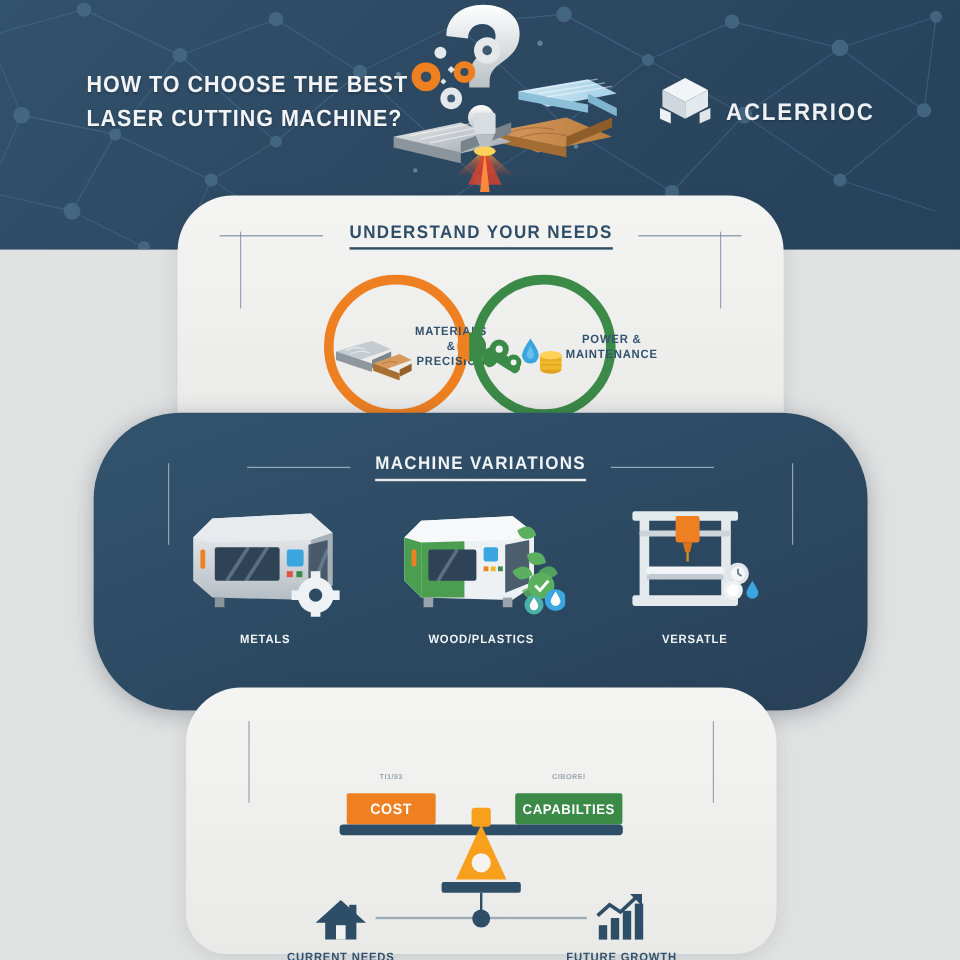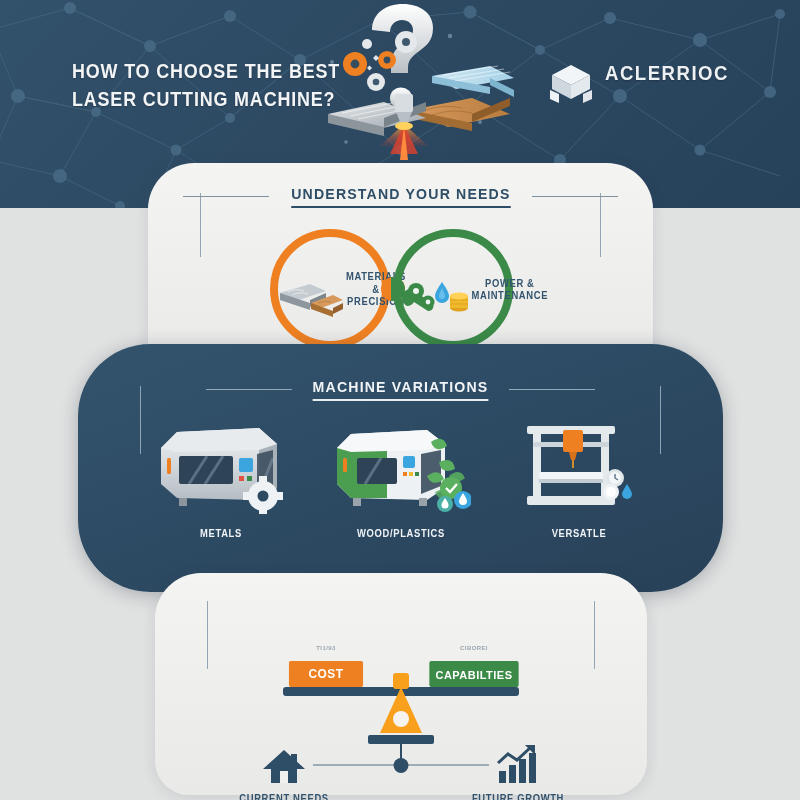--- a/index.html
+++ b/index.html
@@ -21,21 +21,21 @@
   .hero-title{
     position:absolute;left:72px;top:58px;width:300px;
     color:#f2f4f5;font-weight:700;font-size:19.5px;letter-spacing:.9px;
     line-height:1.42;text-transform:uppercase;
     font-family:"Liberation Sans", sans-serif;
     transform:scaleX(.92);transform-origin:left center;
     text-shadow:0 1px 2px rgba(0,0,0,.22);
   }
   .hero-art{position:absolute;left:310px;top:2px;width:210px;height:165px;}
   .brand{
-    position:absolute;left:548px;top:62px;display:flex;align-items:flex-start;gap:11px;
+    position:absolute;left:548px;top:62px;display:flex;align-items:flex-end;gap:11px;
   }
   .brand-mark{width:46px;height:44px;flex:0 0 auto;}
   .brand-name{
     color:#eef1f3;font-size:20px;font-weight:700;letter-spacing:1.6px;
     transform:scaleX(.93);transform-origin:left center;
     text-shadow:0 1px 2px rgba(0,0,0,.25);
   }
 
   
   .panel{position:absolute;}

